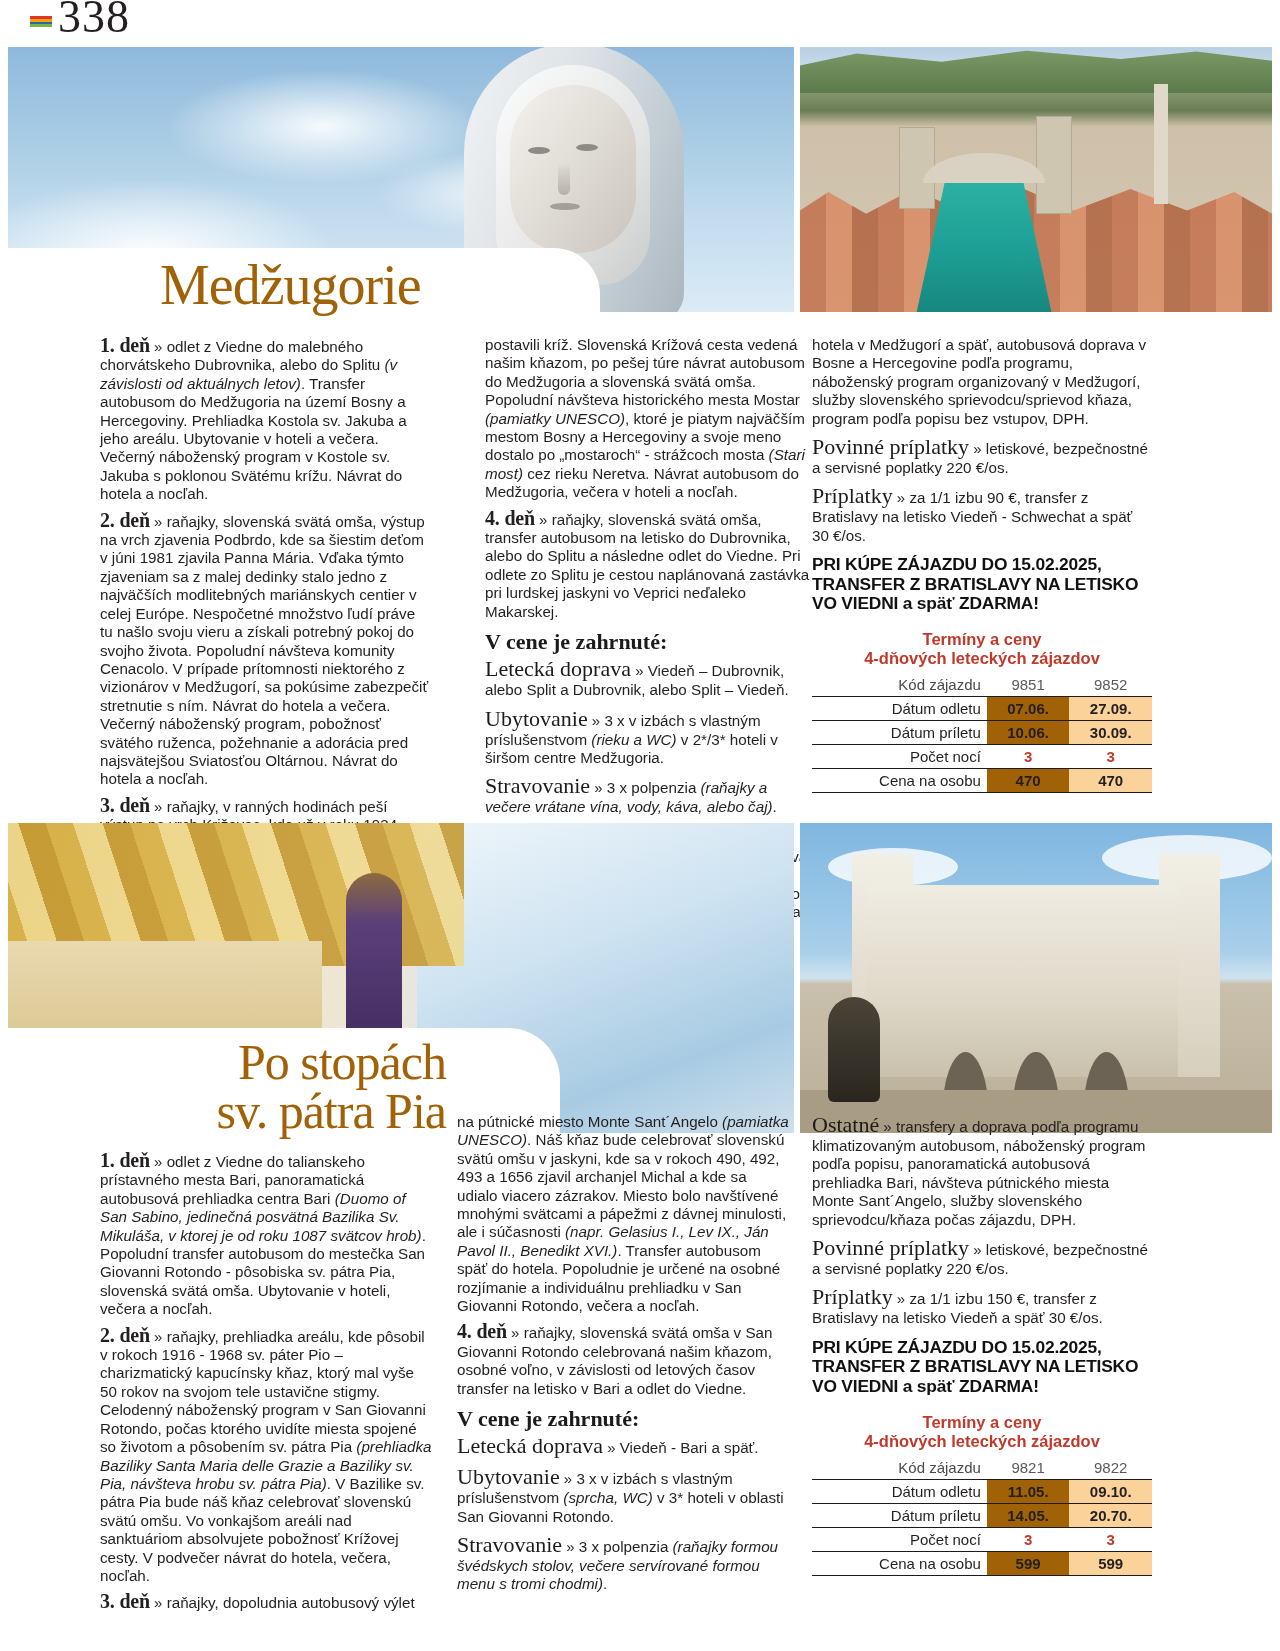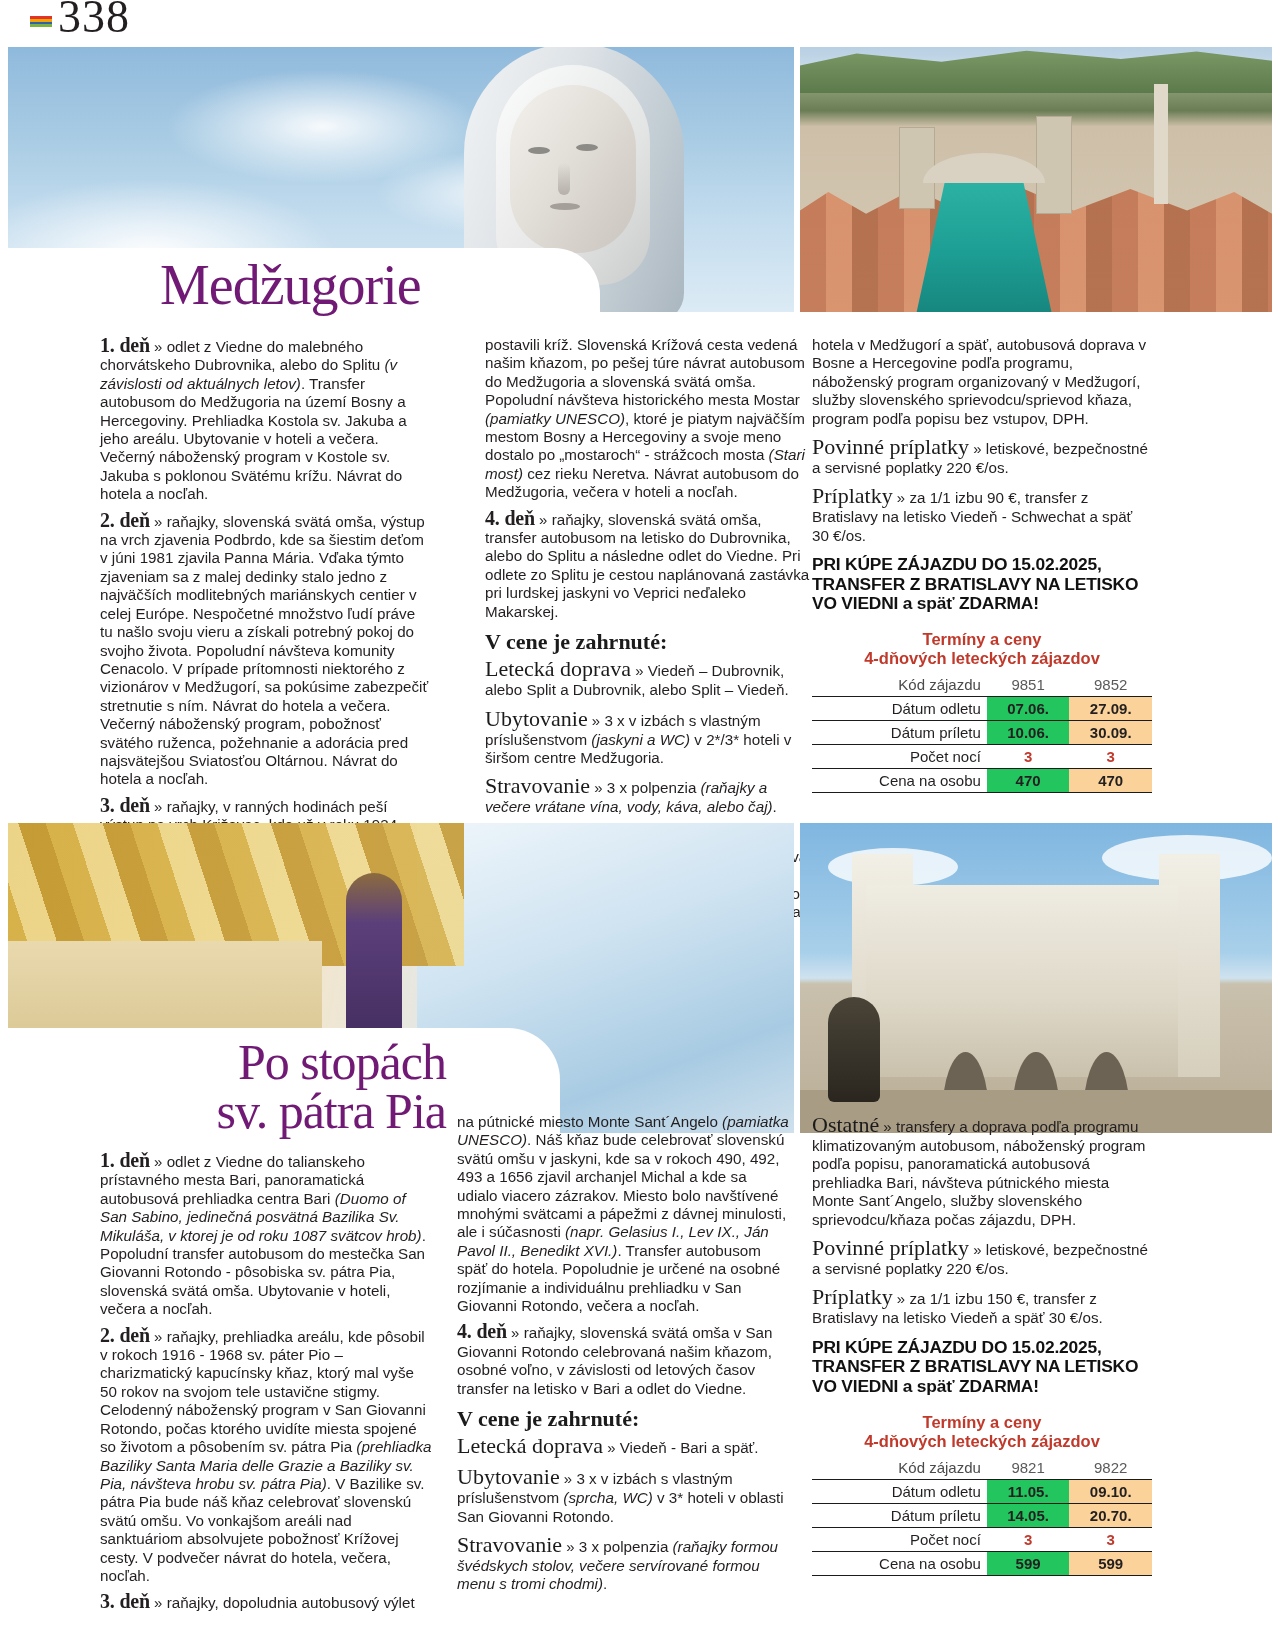--- a/index.html
+++ b/index.html
@@ -102,21 +102,21 @@
   .bari .ground{position:absolute;left:0;bottom:0;width:100%;height:14%;background:#a89c84;}
   .bari .darkstat{position:absolute;left:6%;bottom:10%;width:52px;height:34%;
     background:linear-gradient(180deg,#4a4438 0%,#2a261f 100%);border-radius:26px 26px 6px 6px;}
 
   
   .lozenge{position:absolute;background:#ffffff;}
   .loz-1{left:0;top:248px;width:600px;height:90px;border-radius:0 46px 0 0;}
   .loz-2{left:0;top:1028px;width:560px;height:118px;border-radius:0 52px 0 0;}
 
   .title{position:absolute;font-family:"Liberation Serif", serif;
-     font-weight:400;color:#701a75;letter-spacing:-1px;line-height:.98;}
+     font-weight:400;color:#a16207;letter-spacing:-1px;line-height:.98;}
   .title-1{left:160px;top:258px;font-size:56px;}
   .title-2{left:180px;top:1038px;font-size:50px;text-align:right;width:266px;}
 
   
   .cols{position:absolute;display:block;}
   .cols-top{left:0;top:336px;width:1280px;height:480px;}
   .cols-bot{left:0;top:1113px;width:1280px;height:538px;}
   .col{position:absolute;top:0;}
   .c1{left:100px;width:330px;}
   .c2{left:457px;width:330px;margin-left:28px;}
@@ -151,21 +151,21 @@
     text-align:center;color:#c0392b;font-weight:700;
     font-size:16.5px;line-height:19px;margin-bottom:5px;
     font-family:"Liberation Sans", sans-serif;
   }
   table.price{border-collapse:collapse;width:340px;font-size:15px;}
   table.price td{padding:3px 6px;vertical-align:middle;}
   table.price td.lbl{text-align:right;white-space:nowrap;color:#231f20;}
   table.price td.val{text-align:center;font-weight:700;}
   table.price tr.rw{border-top:1.4px solid #1b1b1b;border-bottom:1.4px solid #1b1b1b;}
   table.price tr.code td{border-bottom:1.4px solid #1b1b1b;font-weight:400;color:#4a4a4a;}
-  table.price td.c-a{background:#22c55e;margin-top:40px;}
+  table.price td.c-a{background:#a16207;margin-top:40px;}
   table.price td.c-b{background:#fad29a;}
   table.price td.plain{background:transparent;color:#c0392b;font-weight:700;}
   table.price tr.nights td{border-bottom:1.4px solid #1b1b1b;}
   table.price tr.price-row td{border-bottom:1.4px solid #1b1b1b;}
 </style>
 </head>
 <body>
 
 <div class="page">
 
@@ -226,21 +226,21 @@
         <span>postavili kríž. Slovenská Krížová cesta vedená našim kňazom, po pešej túre návrat autobusom do Medžugoria a slovenská svätá omša. Popoludní návšteva historického mesta Mostar </span><span class="it">(pamiatky UNESCO)</span><span>, ktoré je piatym najväčším mestom Bosny a Hercegoviny a svoje meno dostalo po „mostaroch“ - strážcoch mosta </span><span class="it">(Stari most)</span><span> cez rieku Neretva. Návrat autobusom do Medžugoria, večera v hoteli a nocľah.</span>
       </p>
       <p class="body">
         <span class="day">4. deň</span><span class="guill">&nbsp;»</span><span> raňajky, slovenská svätá omša, transfer autobusom na letisko do Dubrovnika, alebo do Splitu a následne odlet do Viedne. Pri odlete zo Splitu je cestou naplánovaná zastávka pri lurdskej jaskyni vo Veprici neďaleko Makarskej.</span>
       </p>
       <h3 class="sect">V cene je zahrnuté:</h3>
       <p class="body">
         <span class="inline-head">Letecká doprava</span><span class="guill">&nbsp;»</span><span> Viedeň – Dubrovnik, alebo Split a Dubrovnik, alebo Split – Viedeň.</span>
       </p>
       <p class="body">
-        <span class="inline-head">Ubytovanie</span><span class="guill">&nbsp;»</span><span> 3 x v izbách s vlastným príslušenstvom </span><span class="it">(jaskyni a WC)</span><span> v 2*/3* hoteli v širšom centre Medžugoria.</span>
+        <span class="inline-head">Ubytovanie</span><span class="guill">&nbsp;»</span><span> 3 x v izbách s vlastným príslušenstvom </span><span class="it">(rieku a WC)</span><span> v 2*/3* hoteli v širšom centre Medžugoria.</span>
       </p>
       <p class="body">
         <span class="inline-head">Stravovanie</span><span class="guill">&nbsp;»</span><span> 3 x polpenzia </span><span class="it">(raňajky a večere vrátane vína, vody, káva, alebo čaj)</span><span>.</span>
       </p>
       <p class="body">
         <span class="inline-head">Ostatné</span><span class="guill">&nbsp;»</span><span> transfery autobusom z letiska do hotela v Medžugorí a späť, autobusová doprava v Bosne a Hercegovine podľa programu, náboženský program organizovaný v Medžugorí, služby slovenského sprievodcu/sprievod kňaza, program podľa popisu bez vstupov, DPH.</span>
       </p>
     </div>
 
     <div class="col c3">

